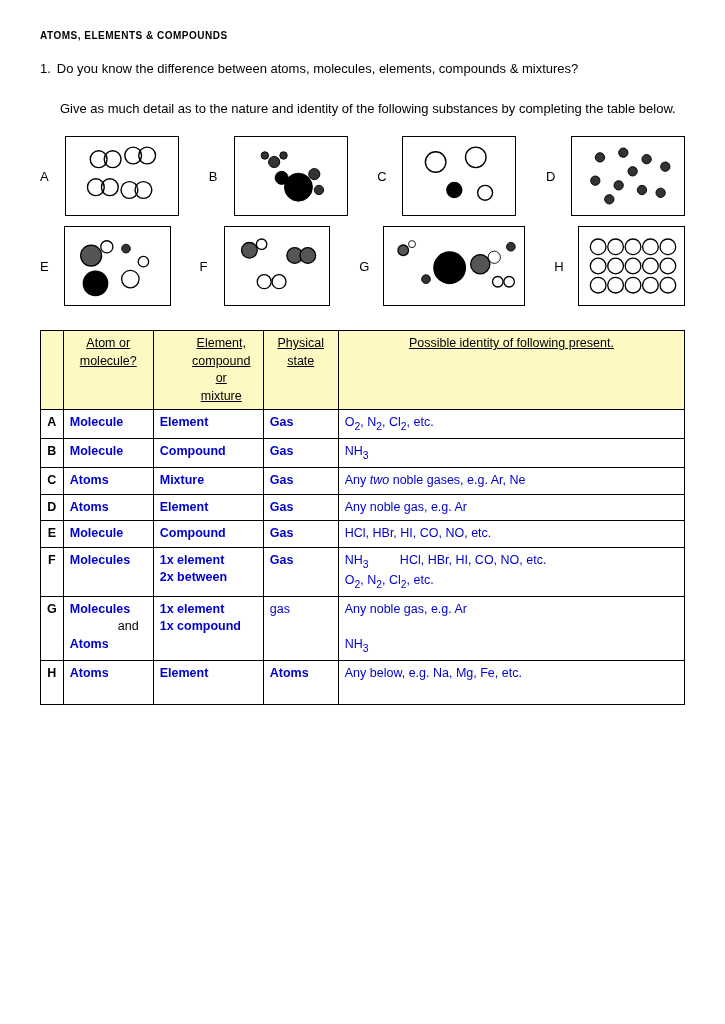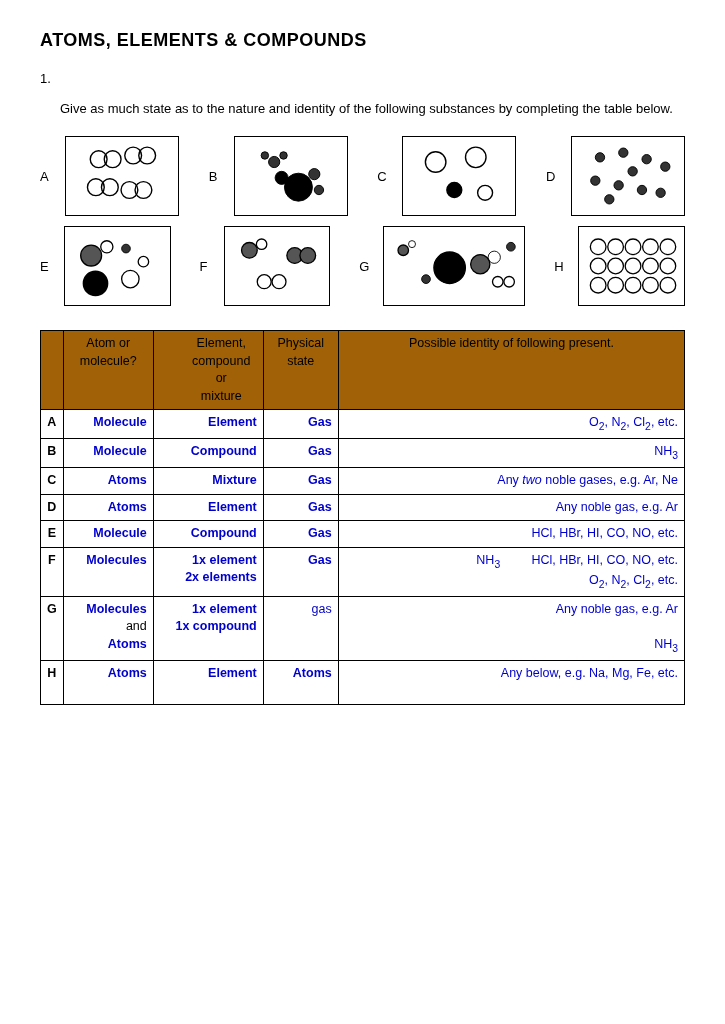--- a/index.html
+++ b/index.html
@@ -6,21 +6,21 @@
     body {
       background: #fff;
       font-family: Arial, sans-serif;
       font-size: 13px;
       color: #000;
       width: 725px;
       min-height: 1024px;
       padding: 30px 40px;
     }
     h1 {
-      font-size: 18px;
+      font-size: 10px;
       font-weight: bold;
       margin-bottom: 18px;
       letter-spacing: 0.5px;
     }
     .question {
       margin-bottom: 14px;
       line-height: 1.5;
     }
     .question-text {
       margin-bottom: 10px;
@@ -64,26 +64,26 @@
       border-collapse: collapse;
       width: 100%;
       margin-top: 10px;
     }
     th, td {
       border: 1px solid #000;
       padding: 4px 6px;
       vertical-align: top;
       font-size: 12.5px;
       line-height: 1.4;
-      text-align: right;
     }
     th {
       font-weight: normal;
       text-align: center;
-      background: #a16207;
+      background: #fef9c3;
+      text-decoration: underline;
     }
     td:first-child {
       text-align: center;
       font-weight: bold;
       width: 22px;
     }
     .blue { color: #0000cc; }
     .bold-blue { color: #0000cc; font-weight: bold; }
     .italic { font-style: italic; margin-top: 8px; }
     .col-atom { width: 90px; }
@@ -92,22 +92,23 @@
     .col-identity { width: auto; }
   </style>
 </head>
 <body>
 
 <h1>ATOMS, ELEMENTS &amp; COMPOUNDS</h1>
 
 <div class="question">
   <div style="display:flex; gap:6px;">
     <span>1.</span>
+    <span class="question-text">Do you know the difference between atoms, molecules, elements, compounds &amp; mixtures?</span>
   </div>
-  <div style="margin-left:20px; margin-top:10px;" class="sub-text">Give as much state as to the nature and identity of the following substances by completing the table below.</div>
+  <div style="margin-left:20px; margin-top:10px;" class="sub-text">Give as much detail as to the nature and identity of the following substances by completing the table below.</div>
 </div>
 
 <div class="diagrams-container">
 
   <div class="diagram-row">
     <span class="diagram-label">A</span>
     <div class="diagram-box">
 
       <svg viewBox="0 0 120 80">
 
@@ -305,21 +306,21 @@
       <td><span class="bold-blue">Compound</span></td>
       <td><span class="bold-blue">Gas</span></td>
       <td><span class="blue">HCl, HBr, HI, CO, NO, etc.</span></td>
     </tr>
 
     <tr>
       <td>F</td>
       <td><span class="bold-blue">Molecules</span></td>
       <td>
         <span class="bold-blue">1x element</span><br>
-        <span class="bold-blue">2x elements</span>
+        <span class="bold-blue">2x between</span>
       </td>
       <td><span class="bold-blue">Gas</span></td>
       <td>
         <span class="blue">NH<sub>3</sub> &nbsp;&nbsp;&nbsp;&nbsp;&nbsp;&nbsp;&nbsp; HCl, HBr, HI, CO, NO, etc.</span><br>
         <span class="blue">O<sub>2</sub>, N<sub>2</sub>, Cl<sub>2</sub>, etc.</span>
       </td>
     </tr>
 
     <tr>
       <td>G</td>

